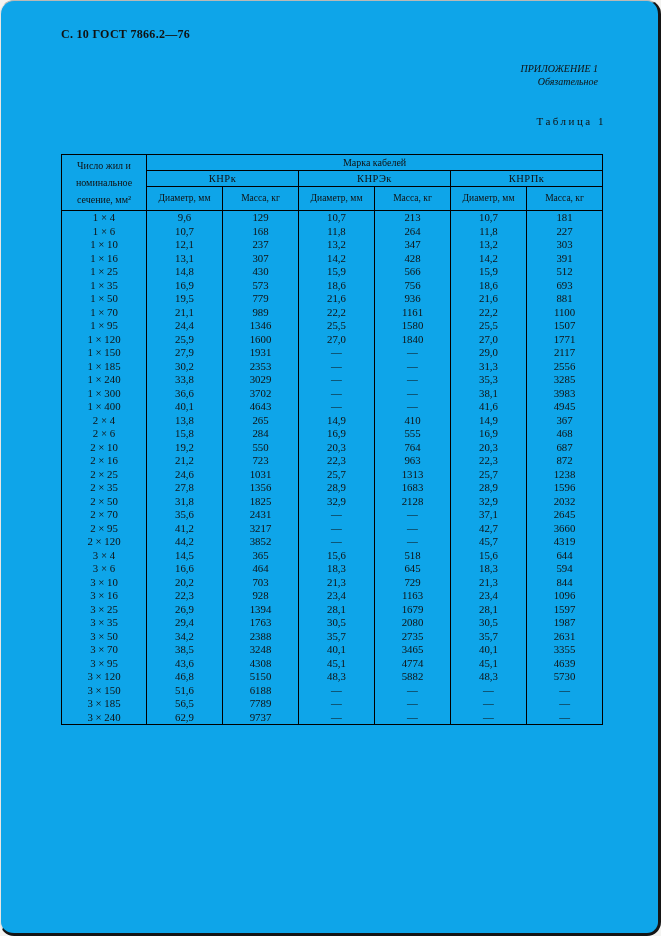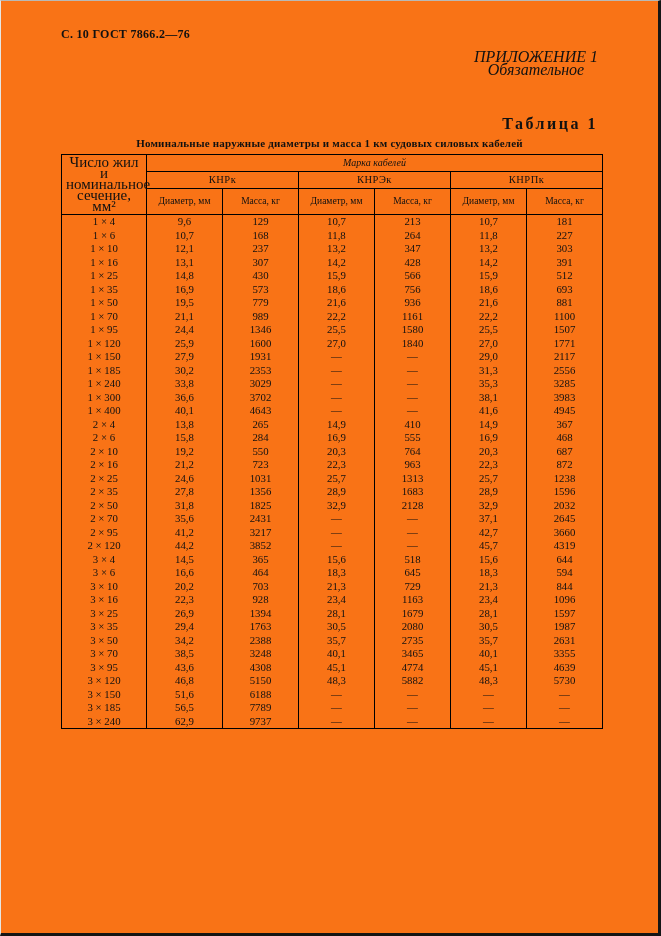--- a/index.html
+++ b/index.html
@@ -6,59 +6,60 @@
   html, body { margin: 0; padding: 0; }
   body {
     width: 661px; height: 936px;
     background: #f4f4f2;
     font-family: "Liberation Serif", serif;
     color: #111;
   }
   .page {
     position: relative;
     width: 661px; height: 936px;
-    background: #f97316;
+    background: #0ea5e9;
     border-top: 1px solid #b9b9b6;
     border-left: 1px solid #e6e6e4;
     border-right: 3px solid #151515;
     border-bottom: 3px solid #151515;
     overflow: hidden;
+    border-radius: 14px;
   }
   .doc-header {
     position: absolute; top: 26px; left: 60px;
     font-weight: bold; font-size: 12px; letter-spacing: 0.3px;
   }
   .annex {
-    position: absolute; top: 50px; right: 60px;
-    text-align: center; font-style: italic; font-size: 16px; line-height: 12.5px;
+    position: absolute; top: 62px; right: 60px;
+    text-align: right; font-style: italic; font-size: 10px; line-height: 12.5px;
   }
   .table-label {
-    position: absolute; top: 114px; right: 60px;
-    font-size: 16px; letter-spacing: 2.5px; font-weight: bold;
+    position: absolute; top: 114px; right: 52px;
+    font-size: 11px; letter-spacing: 2.5px;
   }
   .table-title {
     position: absolute; top: 136px; left: 0; width: 100%;
     text-align: center; font-weight: bold; font-size: 11px; letter-spacing: 0.2px;
   }
   .table-wrap {
     position: absolute; top: 153px; left: 60px; width: 541px;
   }
   table {
     border-collapse: collapse; width: 100%; table-layout: fixed;
     border: 1px solid #000;
   }
   thead th {
     border: 1px solid #000;
     font-weight: normal;
     padding: 1px 2px;
     text-align: center;
     vertical-align: middle;
   }
-  th.col1-header { font-size: 15px; line-height: 11px; padding: 2px 4px; }
-  th.group-header { font-size: 10px; height: 15px; font-style: italic; }
+  th.col1-header { font-size: 10px; line-height: 17px; padding: 2px 4px; }
+  th.group-header { font-size: 10px; height: 15px; }
   th.brand-header { font-size: 10.5px; height: 15px; letter-spacing: 0.5px; }
   th.sub-header  { font-size: 9.5px; height: 23px; vertical-align: middle; }
   tbody td {
     border-left: 1px solid #000;
     border-right: 1px solid #000;
     text-align: center;
     font-size: 10.8px;
     height: 13.5px;
     line-height: 13.5px;
     padding: 0 2px;
@@ -73,21 +74,20 @@
 
   <div class="doc-header">С. 10 ГОСТ 7866.2—76</div>
 
   <div class="annex">
     <div>ПРИЛОЖЕНИЕ 1</div>
     <div>Обязательное</div>
   </div>
 
   <div class="table-label">Таблица 1</div>
 
-  <div class="table-title">Номинальные наружные диаметры и масса 1 км судовых силовых кабелей</div>
 
   <div class="table-wrap">
     <table>
       <colgroup>
         <col style="width:85px">
         <col style="width:76px">
           <col style="width:76px">
         <col style="width:76px">
           <col style="width:76px">
         <col style="width:76px">

